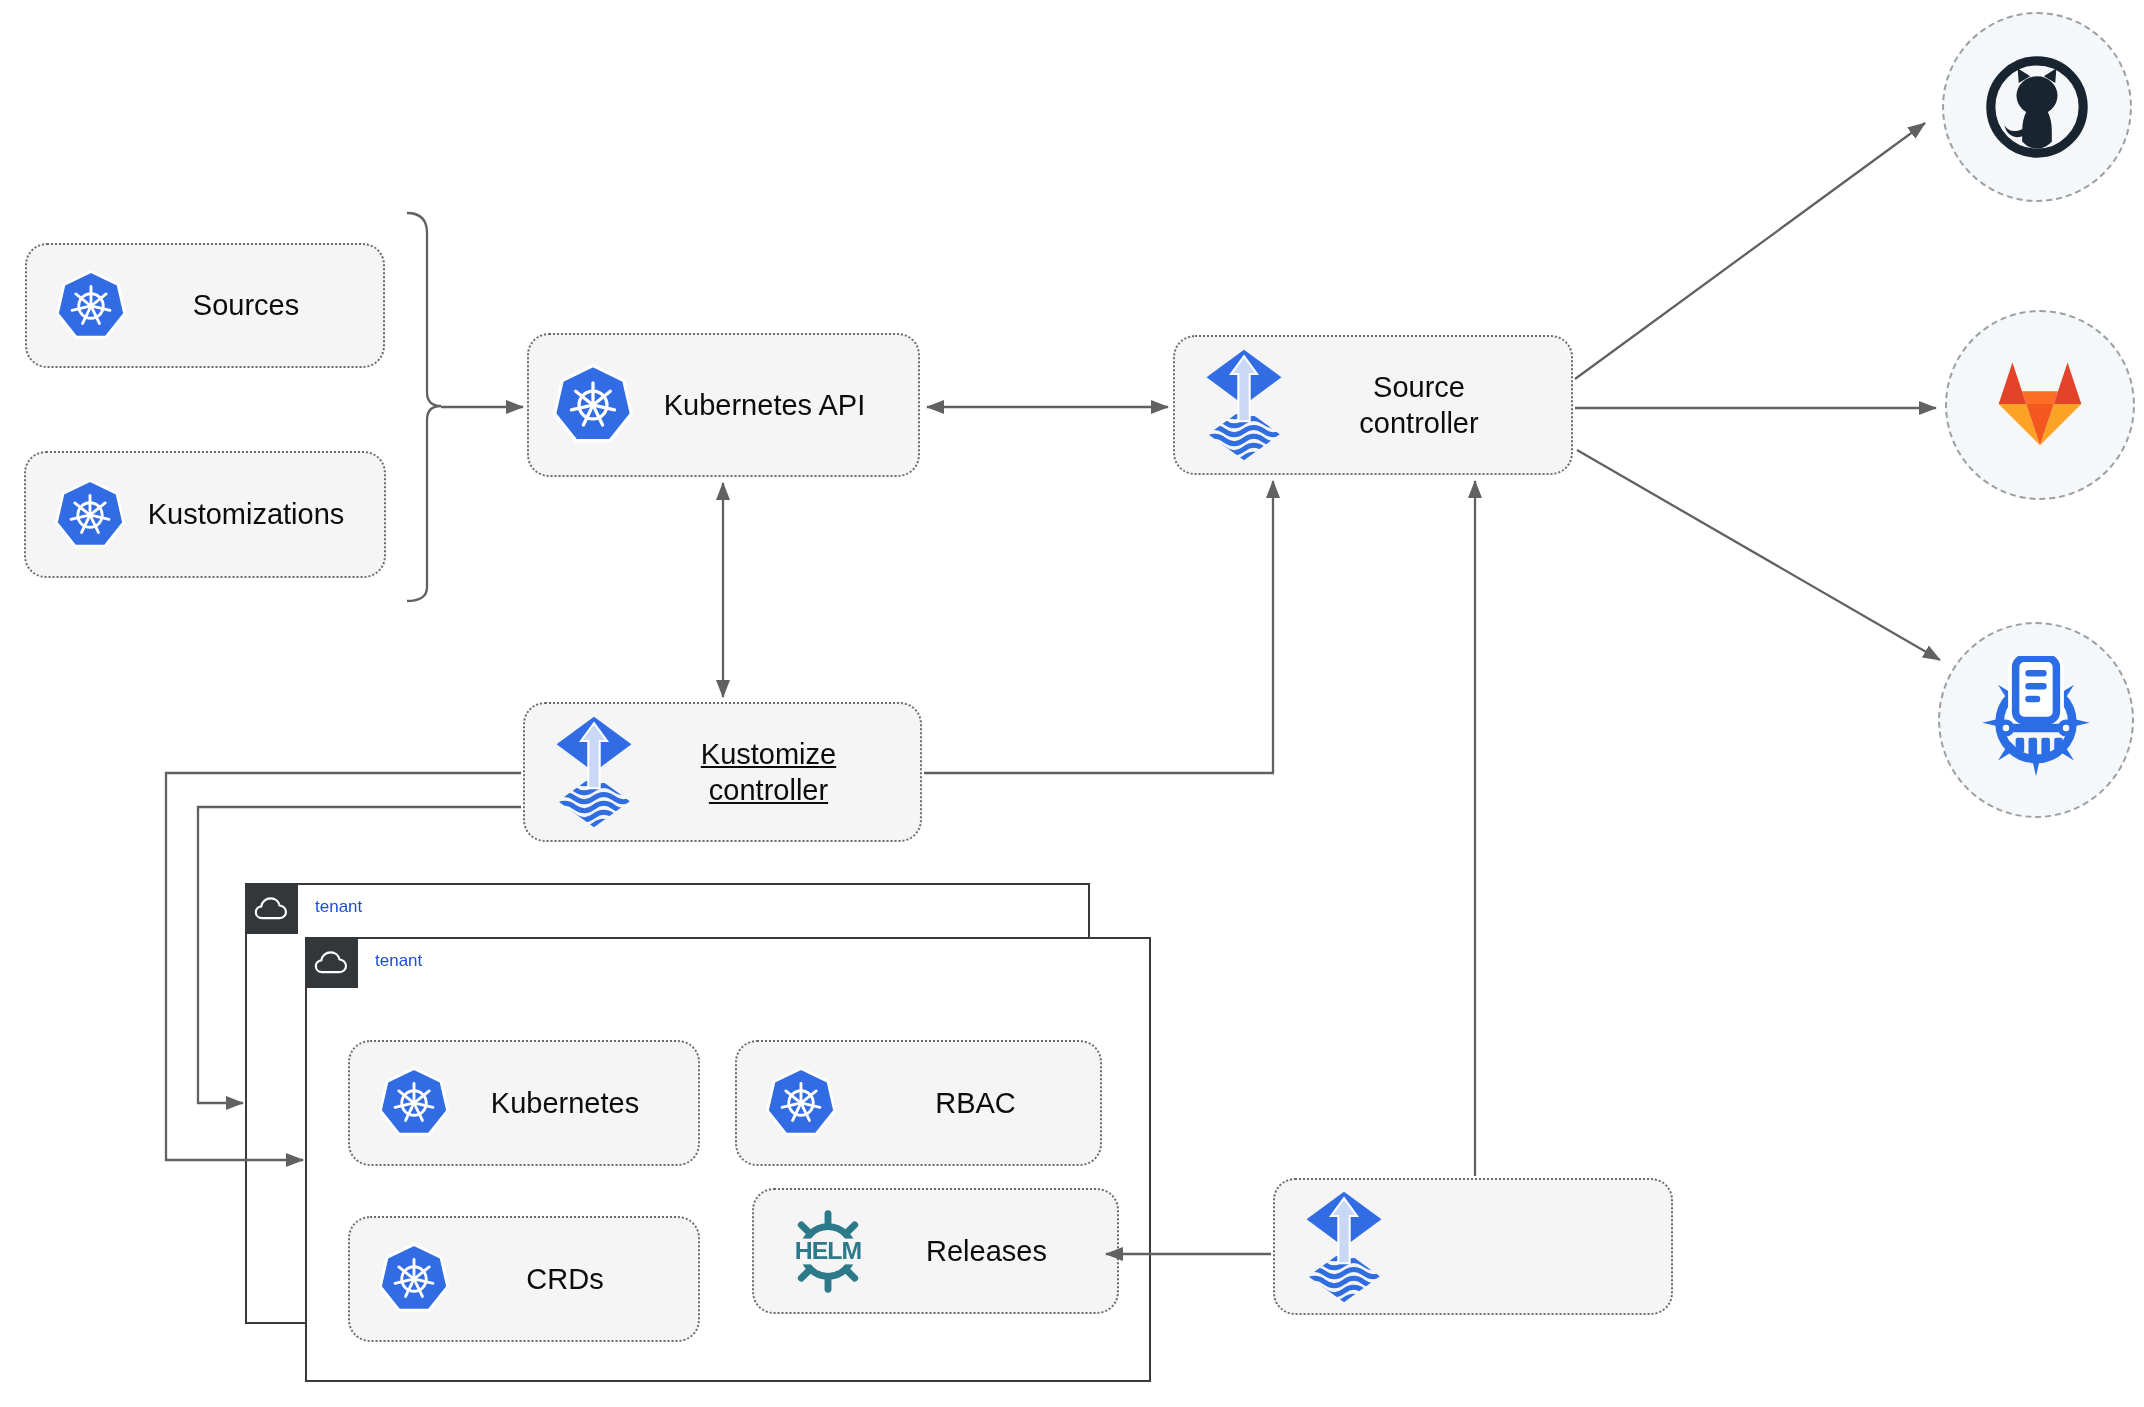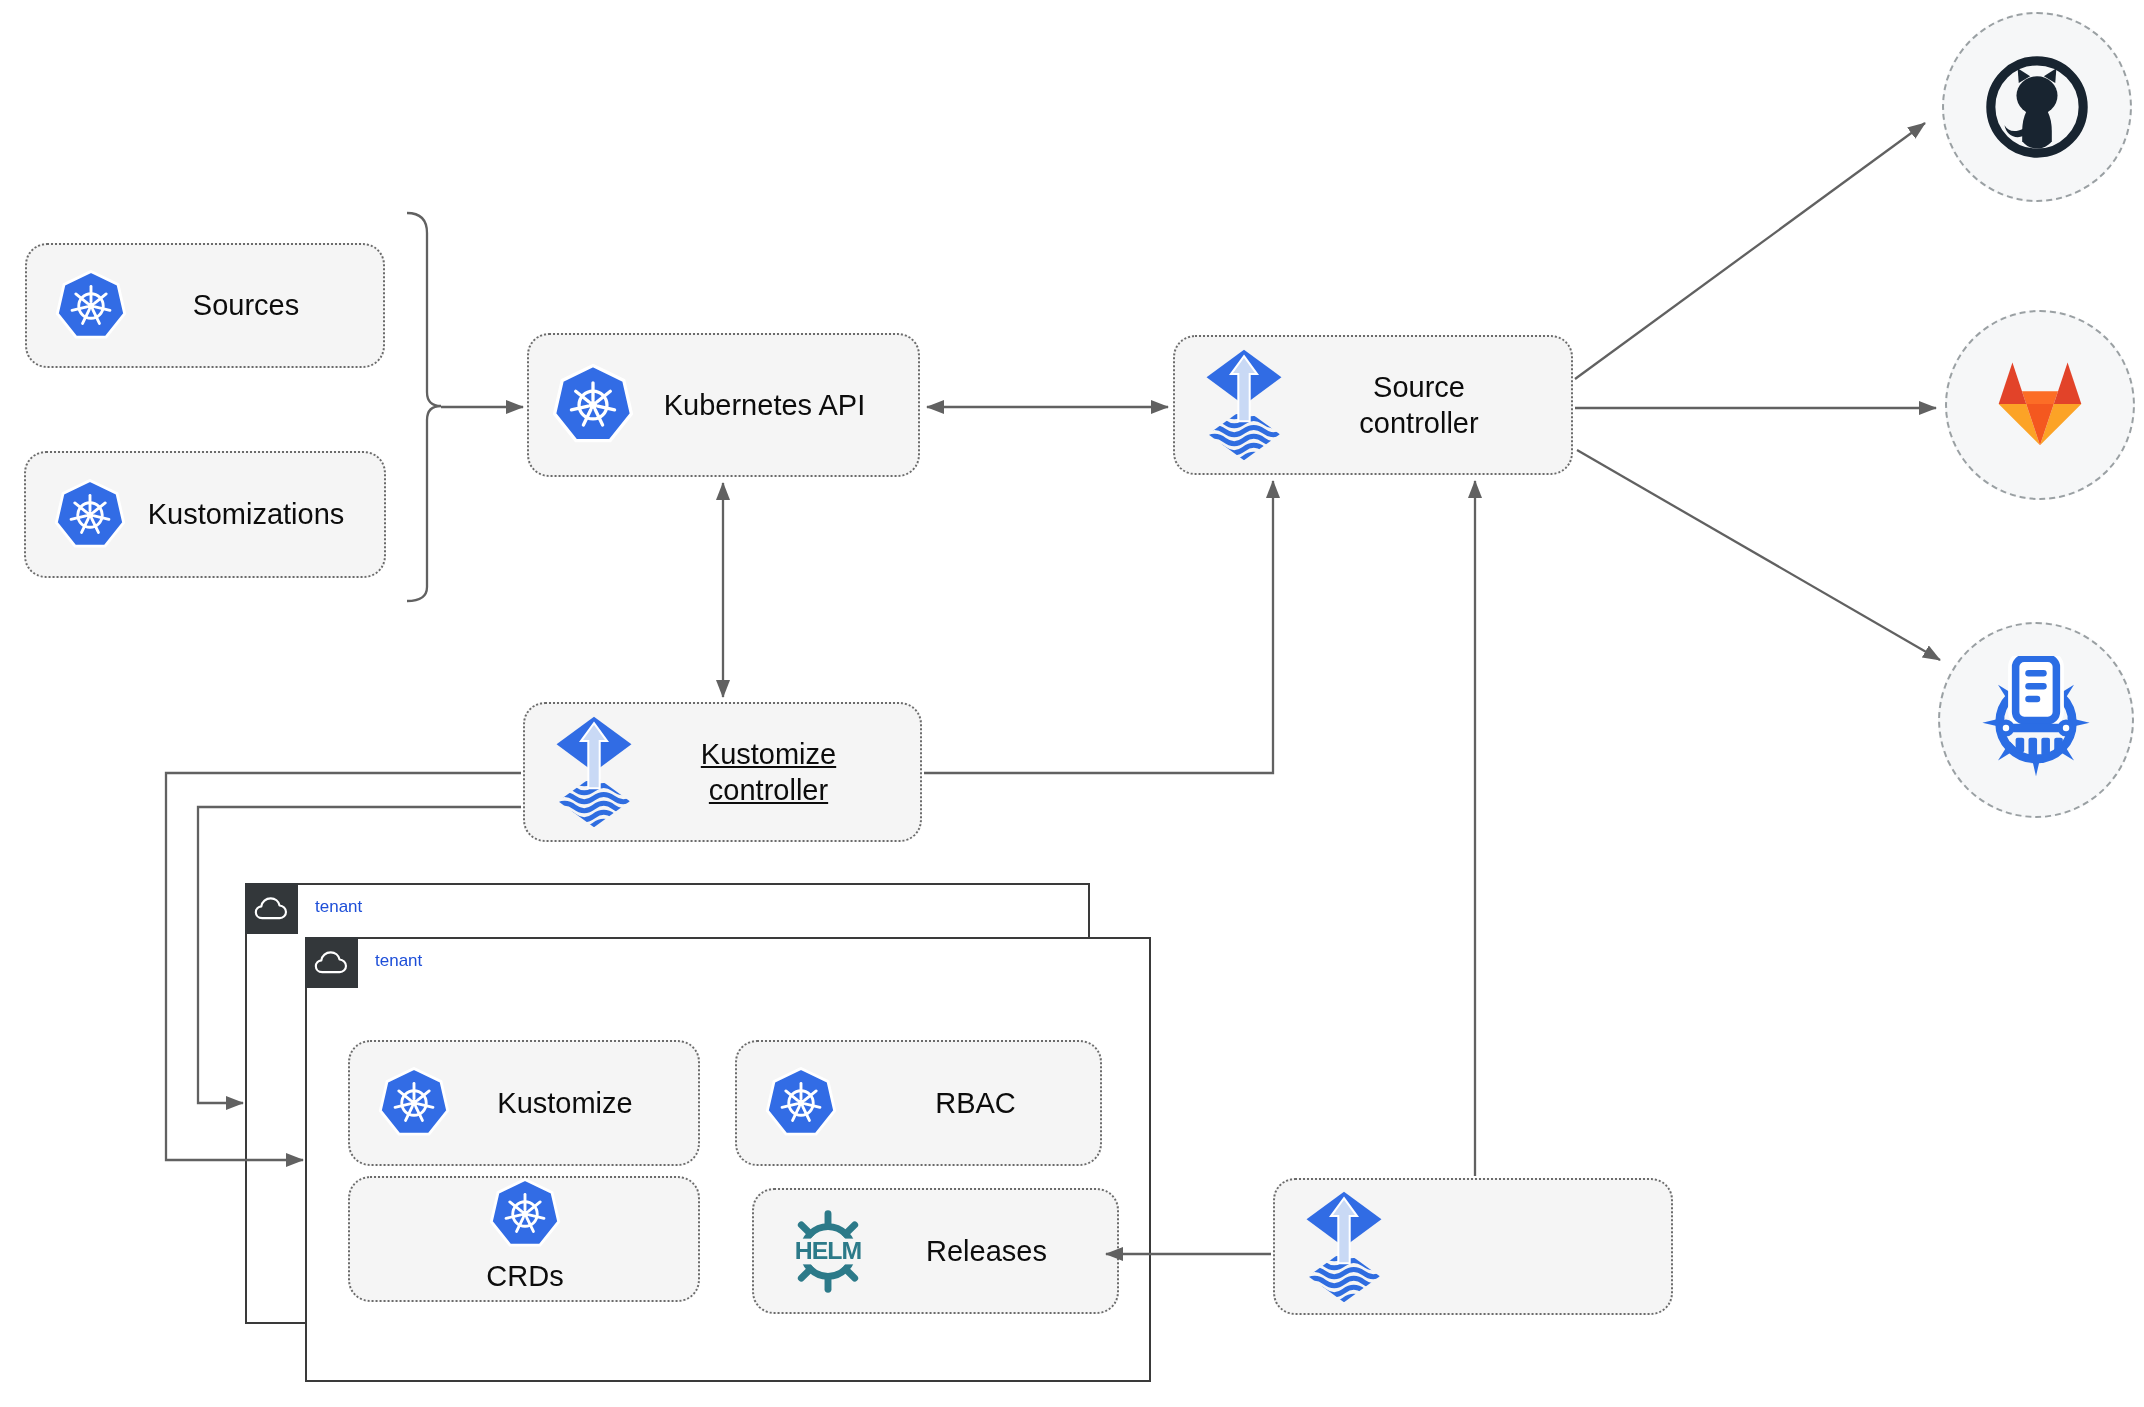--- a/index.html
+++ b/index.html
@@ -207,40 +207,40 @@
     <circle class="k8s-hub" cx="50" cy="50" r="5"></circle>
     <line class="k8s-wheel" x1="50" y1="44" x2="50" y2="23"></line>
     <line class="k8s-wheel" x1="54.7" y1="46.3" x2="71.1" y2="33.2"></line>
     <line class="k8s-wheel" x1="55.9" y1="51.3" x2="76.3" y2="56.0"></line>
     <line class="k8s-wheel" x1="52.6" y1="55.4" x2="61.7" y2="74.3"></line>
     <line class="k8s-wheel" x1="47.4" y1="55.4" x2="38.3" y2="74.3"></line>
     <line class="k8s-wheel" x1="44.1" y1="51.3" x2="23.7" y2="56.0"></line>
     <line class="k8s-wheel" x1="45.3" y1="46.3" x2="28.9" y2="33.2"></line>
   </svg>
 </span>
-    <span class="label">Kustomize</span>
+    <span class="label">Kubernetes</span>
   </div>
   <div class="node" style="left:735px;top:1040px;width:367px;height:126px;gap:40px;">
     <span class="icon">
   <svg viewBox="0 0 100 100" width="72" height="72">
     <polygon class="k8s-hept" points="50,2 87.5,20.1 96.8,60.7 70.8,93.3 29.2,93.3 3.2,60.7 12.5,20.1"></polygon>
     <circle class="k8s-wheel" cx="50" cy="50" r="17"></circle>
     <circle class="k8s-hub" cx="50" cy="50" r="5"></circle>
     <line class="k8s-wheel" x1="50" y1="44" x2="50" y2="23"></line>
     <line class="k8s-wheel" x1="54.7" y1="46.3" x2="71.1" y2="33.2"></line>
     <line class="k8s-wheel" x1="55.9" y1="51.3" x2="76.3" y2="56.0"></line>
     <line class="k8s-wheel" x1="52.6" y1="55.4" x2="61.7" y2="74.3"></line>
     <line class="k8s-wheel" x1="47.4" y1="55.4" x2="38.3" y2="74.3"></line>
     <line class="k8s-wheel" x1="44.1" y1="51.3" x2="23.7" y2="56.0"></line>
     <line class="k8s-wheel" x1="45.3" y1="46.3" x2="28.9" y2="33.2"></line>
   </svg>
 </span>
     <span class="label">RBAC</span>
   </div>
-  <div class="node" style="left:348px;top:1176px;width:352px;height:126px;flex-direction:column;">
+  <div class="node" style="left:348px;top:1216px;width:352px;height:126px;">
     <span class="icon">
   <svg viewBox="0 0 100 100" width="72" height="72">
     <polygon class="k8s-hept" points="50,2 87.5,20.1 96.8,60.7 70.8,93.3 29.2,93.3 3.2,60.7 12.5,20.1"></polygon>
     <circle class="k8s-wheel" cx="50" cy="50" r="17"></circle>
     <circle class="k8s-hub" cx="50" cy="50" r="5"></circle>
     <line class="k8s-wheel" x1="50" y1="44" x2="50" y2="23"></line>
     <line class="k8s-wheel" x1="54.7" y1="46.3" x2="71.1" y2="33.2"></line>
     <line class="k8s-wheel" x1="55.9" y1="51.3" x2="76.3" y2="56.0"></line>
     <line class="k8s-wheel" x1="52.6" y1="55.4" x2="61.7" y2="74.3"></line>
     <line class="k8s-wheel" x1="47.4" y1="55.4" x2="38.3" y2="74.3"></line>

